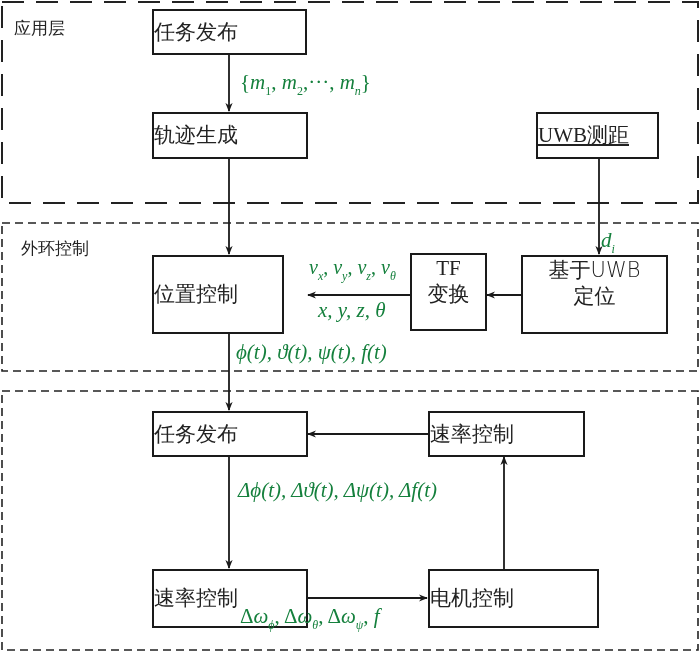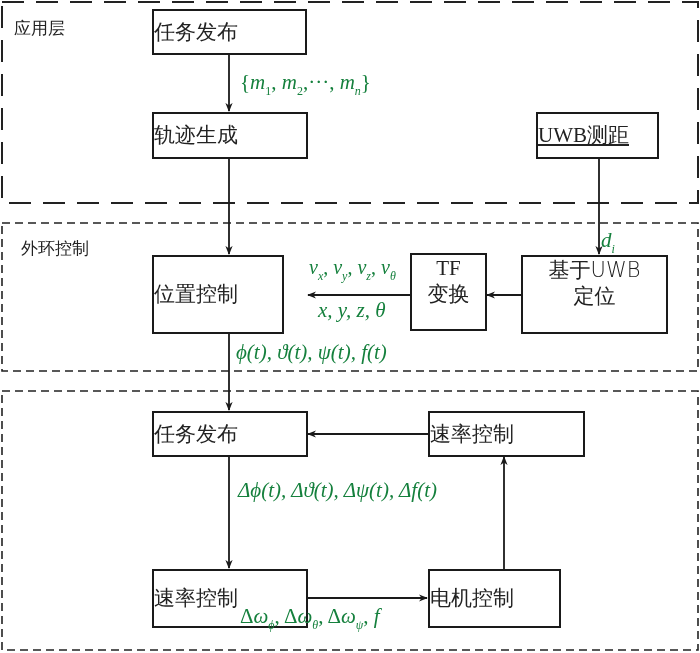--- a/index.html
+++ b/index.html
@@ -76,21 +76,21 @@
   </div>
   <div class="block" style="left:152px;top:411px;width:156px;height:46px">
     <span>任务发布</span>
   </div>
   <div class="block" style="left:428px;top:411px;width:157px;height:46px">
     <span>速率控制</span>
   </div>
   <div class="block" style="left:152px;top:569px;width:156px;height:59px">
     <span>速率控制</span>
   </div>
-  <div class="block" style="left:428px;top:569px;width:133px;height:59px">
+  <div class="block" style="left:428px;top:569px;width:171px;height:59px">
     <span>电机控制</span>
   </div>
 
   <div class="math" style="left:240px;top:70px">
     <span class="up">{</span><span>m</span><sub class="up">1</sub><span class="up">, </span><span>m</span><sub class="up">2</sub><span class="up">,</span><span class="up">···</span><span class="up">, </span><span>m</span><sub>n</sub><span class="up">}</span>
   </div>
 
 
   <div class="math" style="left:601px;top:228px">
     <span>d</span><sub>i</sub>

